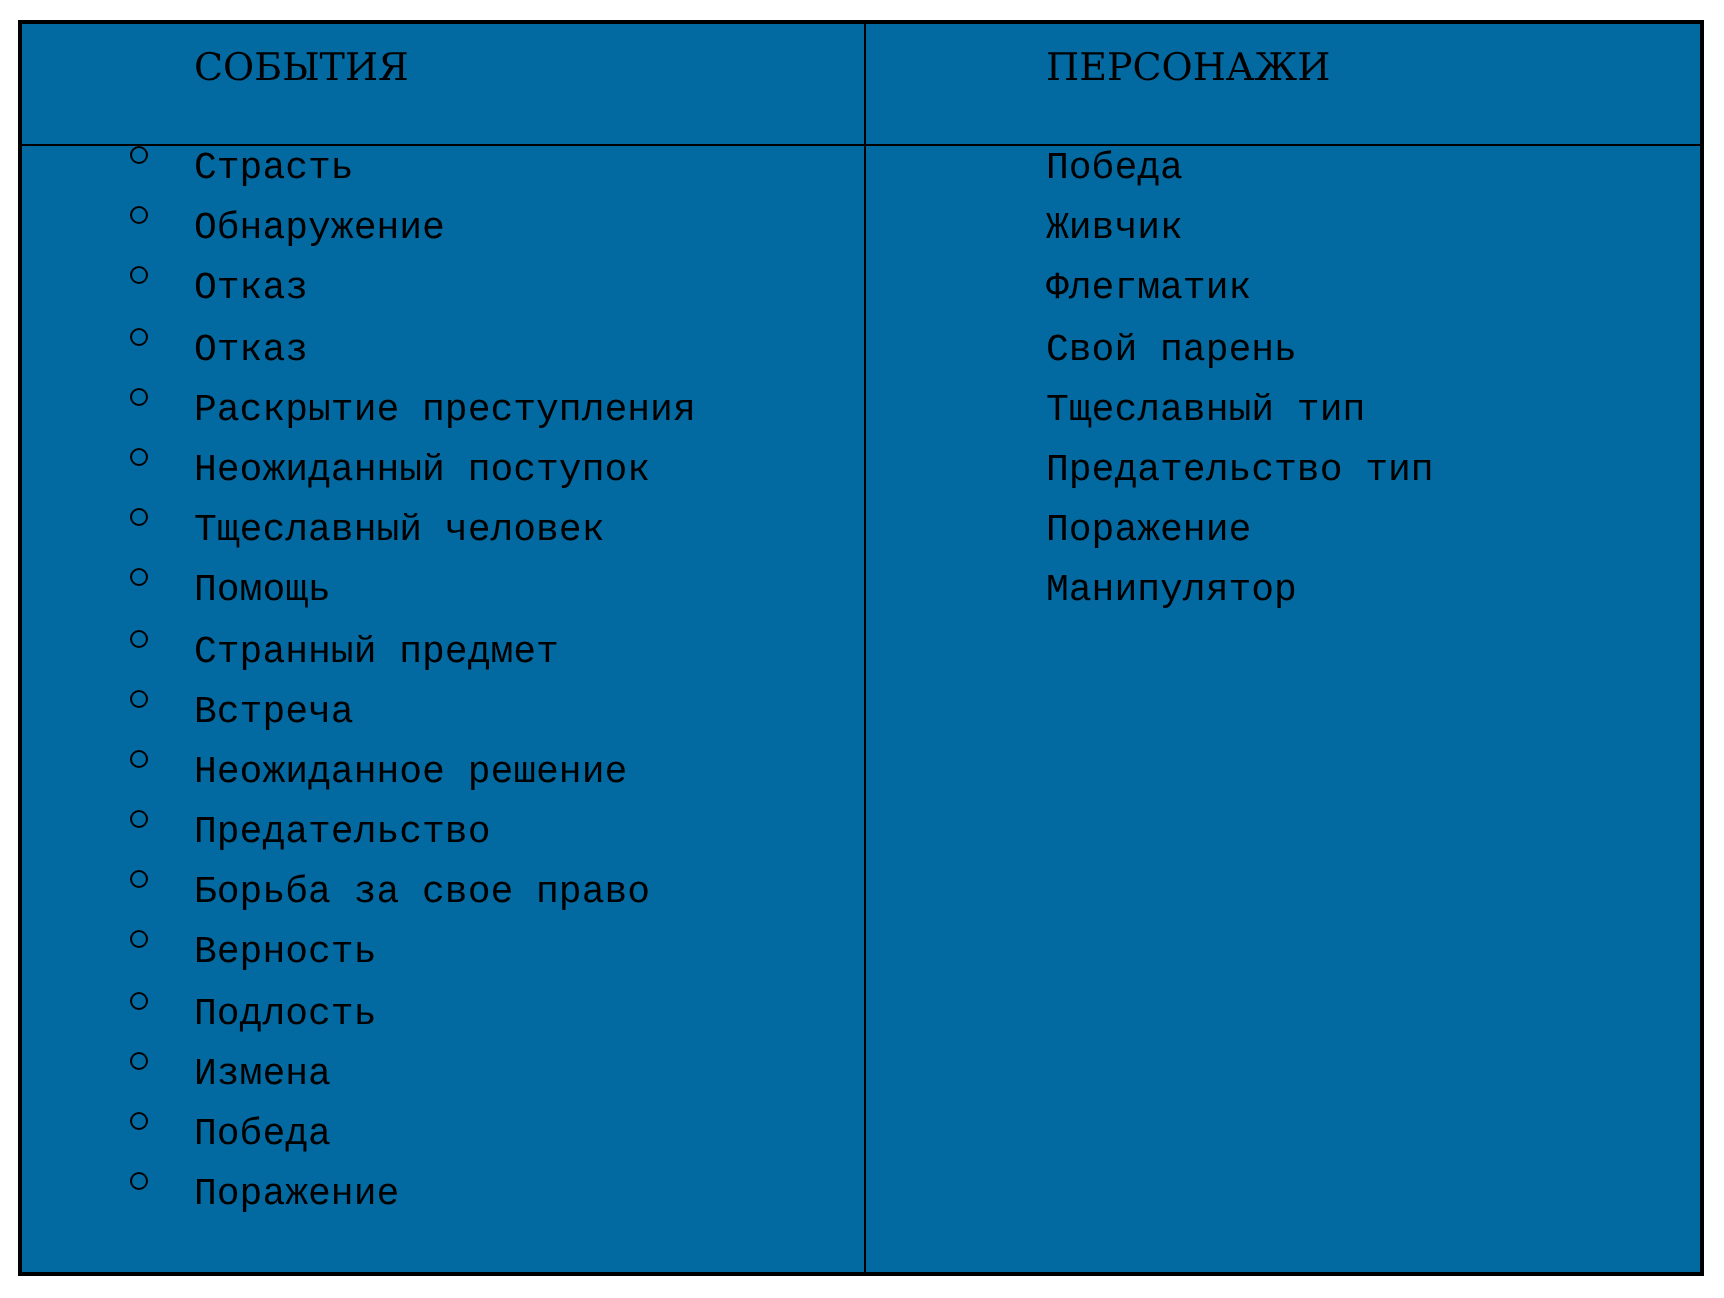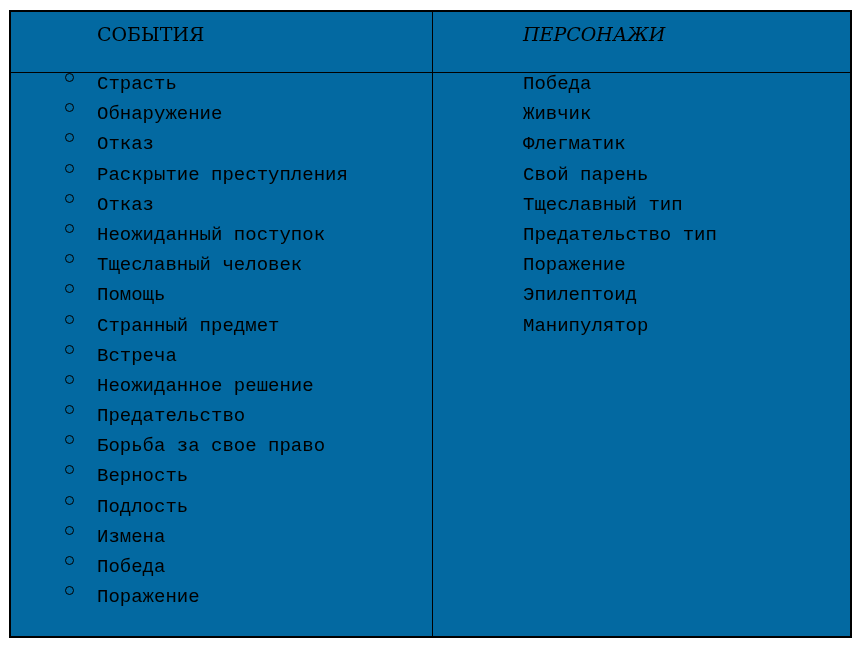--- a/index.html
+++ b/index.html
@@ -34,21 +34,21 @@
   }
   .header-row {
     border-bottom: 1px solid #000000;
   }
   .header-cell {
     font-size: 19px;
     line-height: 26px;
     padding-top: 9px;
   }
   .header-left { padding-left: 86px; }
-  .header-right { padding-left: 90px; font-style: italic; }
+  .header-right { padding-left: 90px; }
   ul.items {
     list-style: none;
     margin: 0;
     padding: 0;
     font-size: 19px;
   }
   ul.items li {
     height: 30.2px;
     display: flex;
     align-items: flex-start;
@@ -99,26 +99,26 @@
           <span>Обнаружение</span>
         </li>
 
         <li>
           <span class="bullet"></span>
           <span>Отказ</span>
         </li>
 
         <li>
           <span class="bullet"></span>
+          <span>Отказ</span>
+        </li>
+
+        <li>
+          <span class="bullet"></span>
           <span>Раскрытие преступления</span>
-        </li>
-
-        <li>
-          <span class="bullet"></span>
-          <span>Отказ</span>
         </li>
 
         <li>
           <span class="bullet"></span>
           <span>Неожиданный поступок</span>
         </li>
 
         <li>
           <span class="bullet"></span>
           <span>Тщеславный человек</span>
@@ -205,23 +205,20 @@
         </li>
 
         <li>
           <span>Предательство тип</span>
         </li>
 
         <li>
           <span>Поражение</span>
         </li>
 
-        <li>
-          <span>Эпилептоид</span>
-        </li>
 
         <li>
           <span>Манипулятор</span>
         </li>
       </ul>
   </div>
 
 </div>
 
 </body></html>

